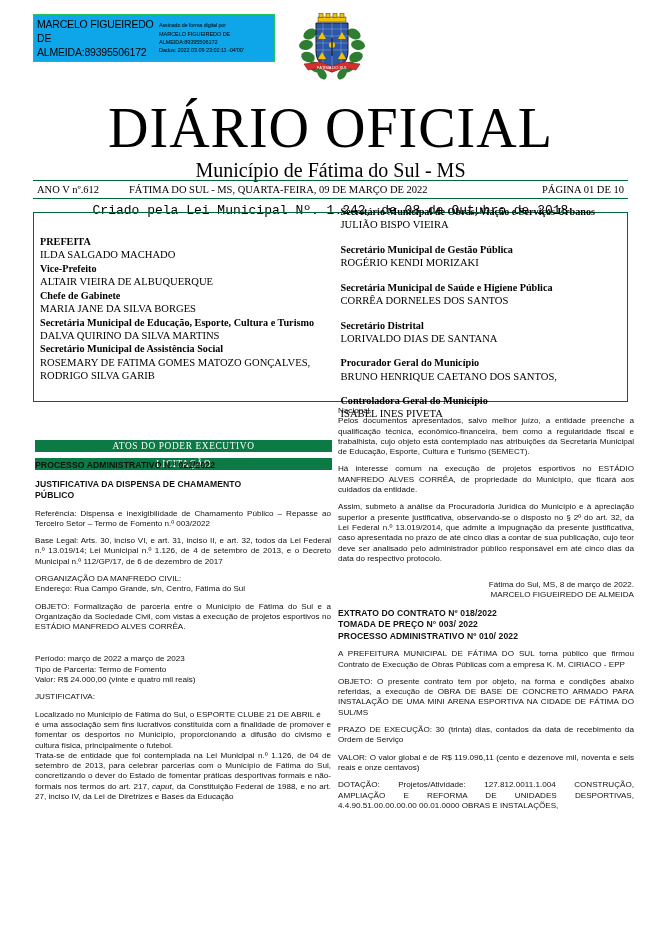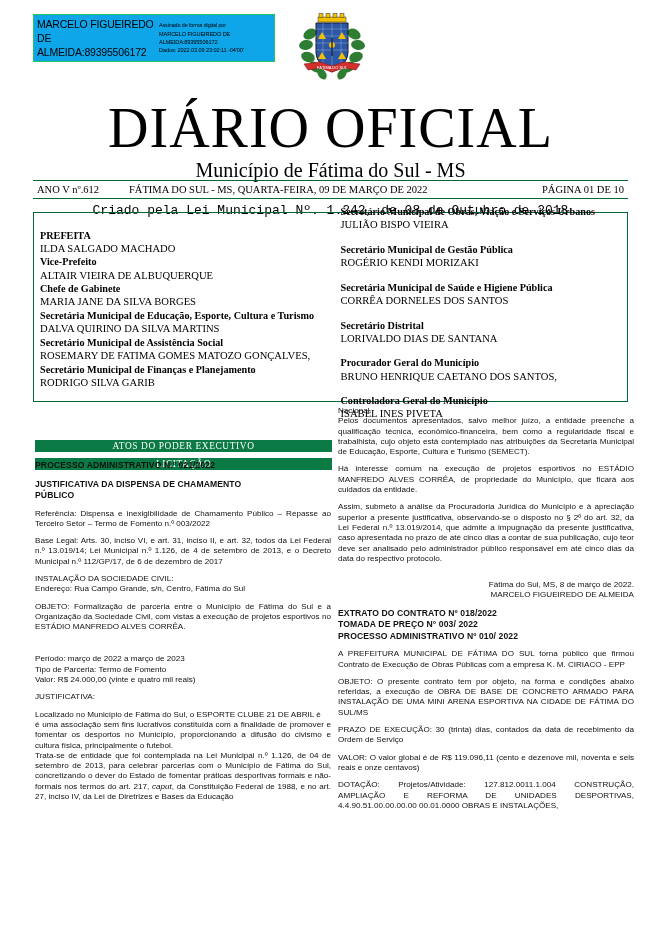--- a/index.html
+++ b/index.html
@@ -265,21 +265,20 @@
       <div class="off-role">PREFEITA</div>
       <div class="off-name">ILDA SALGADO MACHADO</div>
       <div class="off-role">Vice-Prefeito</div>
       <div class="off-name">ALTAIR VIEIRA DE ALBUQUERQUE</div>
       <div class="off-role">Chefe de Gabinete</div>
       <div class="off-name">MARIA JANE DA SILVA BORGES</div>
       <div class="off-role">Secretária Municipal de Educação, Esporte, Cultura e Turismo</div>
       <div class="off-name">DALVA QUIRINO DA SILVA MARTINS</div>
       <div class="off-role">Secretário Municipal de Assistência Social</div>
       <div class="off-name">ROSEMARY DE FATIMA GOMES MATOZO GONÇALVES,</div>
-      <div class="off-role">Secretário Municipal de Finanças e Planejamento</div>
       <div class="off-name">RODRIGO SILVA GARIB</div>
     </div>
     <div class="off-col right">
       <div class="off-role">Secretário Municipal de Obras, Viação e Serviços Urbanos</div>
       <div class="off-name">JULIÃO BISPO VIEIRA</div>
       <div class="off-role">Secretário Municipal de Gestão Pública</div>
       <div class="off-name">ROGÉRIO KENDI MORIZAKI</div>
       <div class="off-role">Secretária Municipal de Saúde e Higiene Pública</div>
       <div class="off-name">CORRÊA DORNELES DOS SANTOS</div>
       <div class="off-role">Secretário Distrital</div>
@@ -296,21 +295,21 @@
 
   <div class="col" id="col-left">
     <p class="hdr">PROCESSO ADMINISTRATIVO N.º 021/2022</p>
     <p class="hdr tight">JUSTIFICATIVA DA DISPENSA DE CHAMAMENTO</p>
     <p class="hdr">PÚBLICO</p>
 
     <p><span class="b">Referência:</span><span> Dispensa e inexigibilidade de Chamamento Público – Repasse ao Terceiro Setor – Termo de Fomento n.º 003/2022</span></p>
 
     <p><span class="b">Base Legal:</span><span> Arts. 30, inciso VI, e art. 31, inciso II, e art. 32, todos da Lei Federal n.º 13.019/14; Lei Municipal n.º 1.126, de 4 de setembro de 2013, e o Decreto Municipal n.º 112/GP/17, de 6 de dezembro de 2017</span></p>
 
-    <p class="tight b nojust">INSTALAÇÃO DA SOCIEDADE CIVIL:</p>
+    <p class="tight b nojust">ORGANIZAÇÃO DA MANFREDO CIVIL:</p>
     <p class="nojust">Endereço: Rua Campo Grande, s/n, Centro, Fátima do Sul</p>
 
     <p><span class="b">OBJETO:</span><span> Formalização de parceria entre o Município de Fátima do Sul e a Organização da Sociedade Civil, com vistas à execução de projetos esportivos no ESTÁDIO MANFREDO ALVES CORRÊA.</span></p>
 
     <div class="gap-lg"></div>
 
     <p class="tight nojust"><span class="b">Período:</span><span> março de  2022 a março de 2023</span></p>
     <p class="tight nojust"><span class="b">Tipo de Parceria:</span><span> Termo de Fomento</span></p>
     <p class="b nojust">Valor: R$ 24.000,00 (vinte e quatro mil reais)</p>
 

